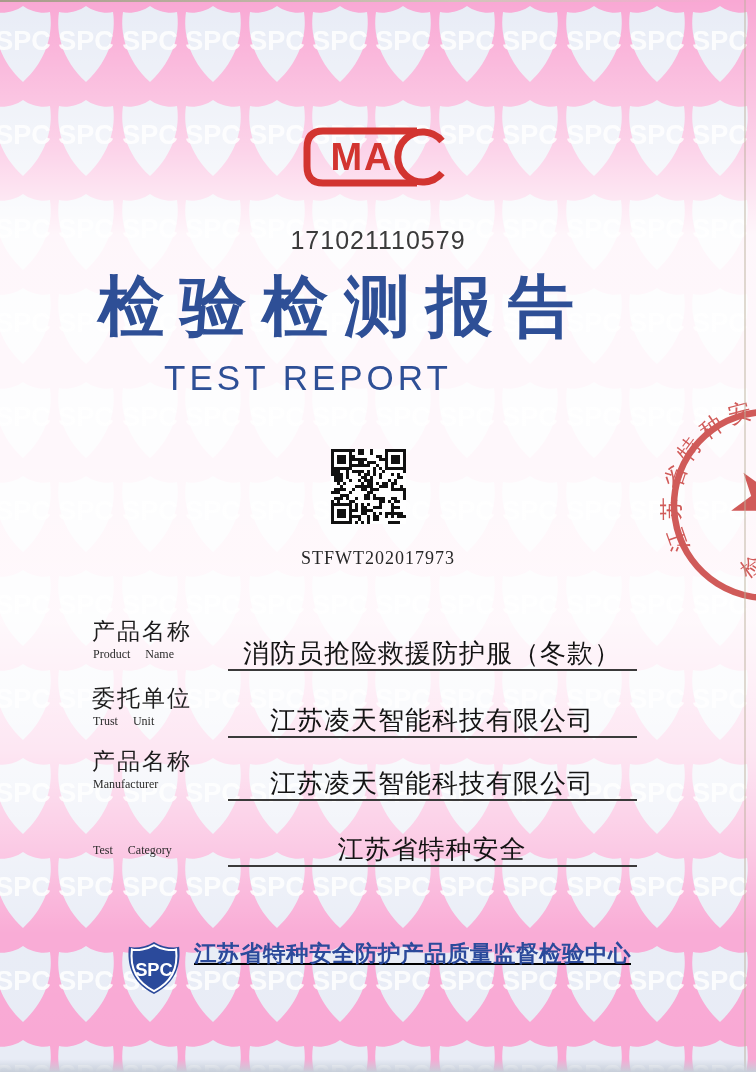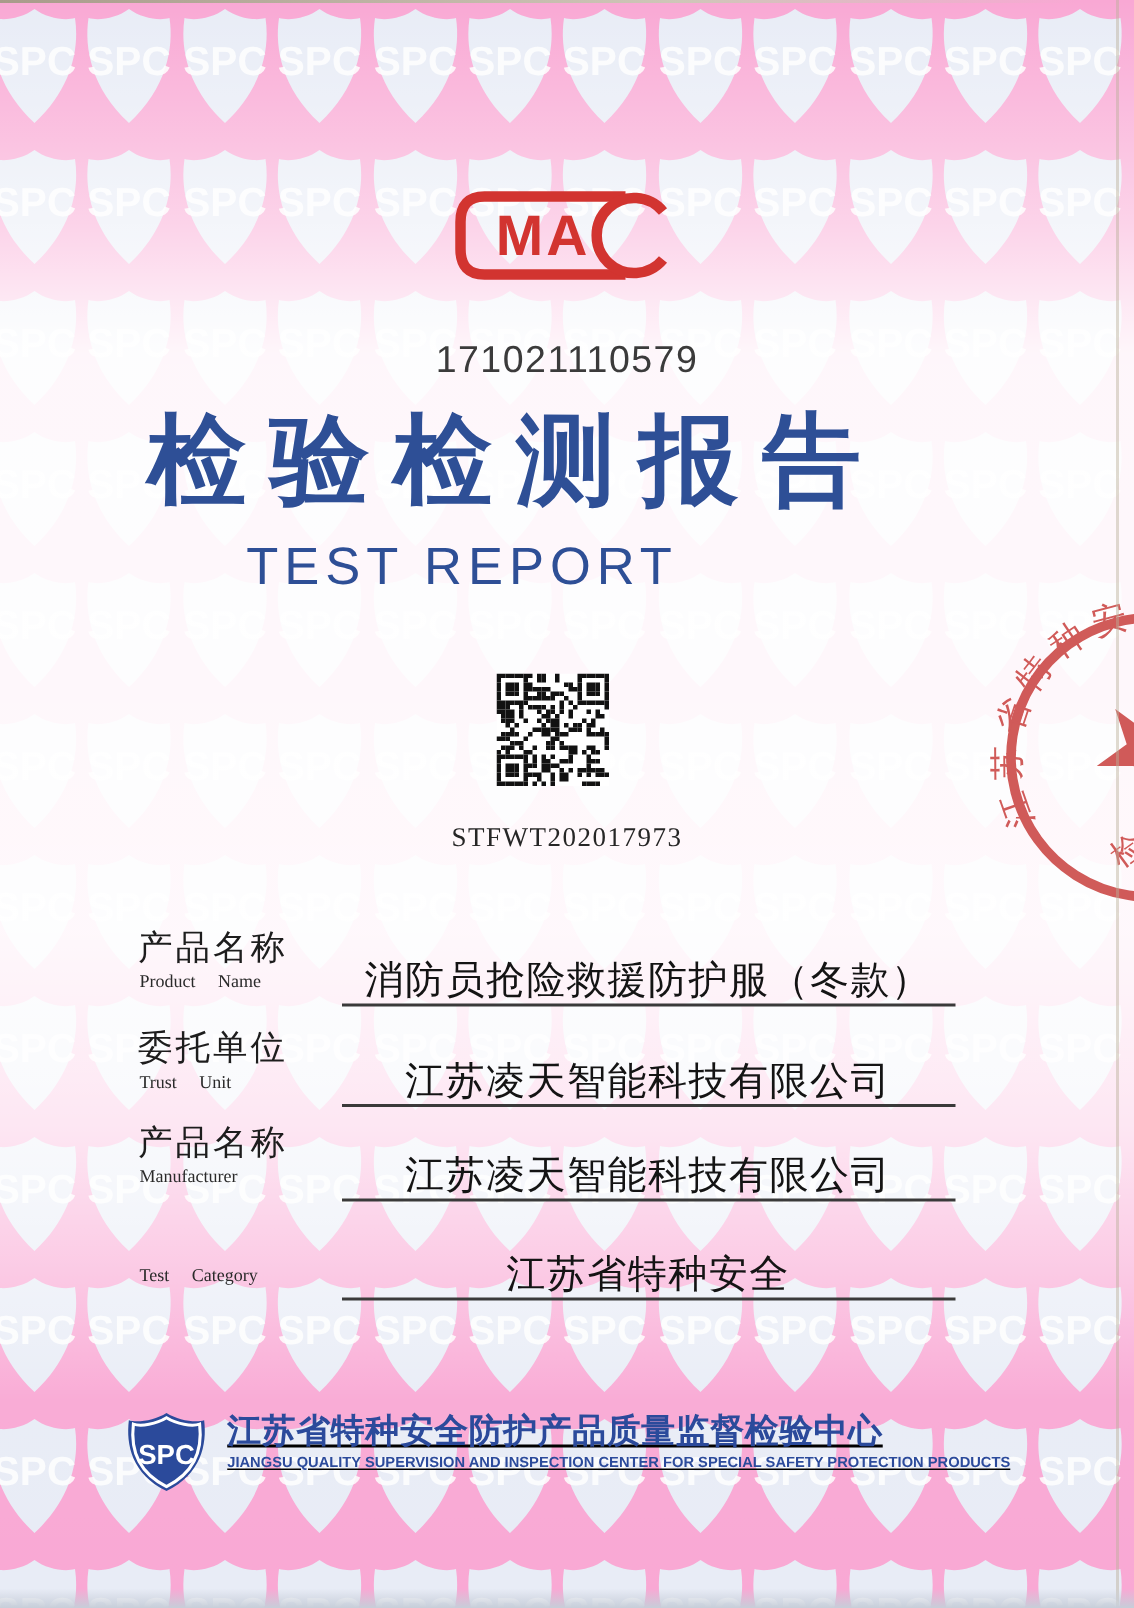--- a/index.html
+++ b/index.html
@@ -1038,21 +1038,20 @@
     <div class="footer">
       <svg width="58" height="56" viewBox="0 0 60 58">
         <path d="M30 2 C38 7 50 9 56 7 C58 24 54 44 30 56 C6 44 2 24 4 7 C10 9 22 7 30 2 Z" fill="var(--fblue)"></path>
         <g transform="translate(3.6,3.6) scale(0.88)">
           <path d="M30 2 C38 7 50 9 56 7 C58 24 54 44 30 56 C6 44 2 24 4 7 C10 9 22 7 30 2 Z" fill="none" stroke="#ffffff" stroke-width="2.4"></path>
         </g>
         <text x="30" y="37" text-anchor="middle" font-size="19" font-weight="bold" font-family="Liberation Sans, DejaVu Sans, sans-serif" fill="#ffffff">SPC</text>
       </svg>
       <div class="f-textcol">
         <div class="org-cn">江苏省特种安全防护产品质量监督检验中心</div>
-        <div class="org-en">JIANGSU QUALITY SUPERVISION AND INSPECTION CENTER FOR SPECIAL SAFETY PROTECTION PRODUCTS</div>
       </div>
     </div>
 
   </div>
 
   <svg class="stamp" width="240" height="240" viewBox="0 0 240 240">
     <g transform="rotate(-36 120 110)" fill="var(--stamp)">
       <circle cx="120" cy="110" r="93" fill="none" stroke="var(--stamp)" stroke-width="6.5"></circle>
       <polygon transform="translate(120,104)" points="0,-34 7.6,-10.5 32.3,-10.5 12.4,4 20,27.5 0,13 -20,27.5 -12.4,4 -32.3,-10.5 -7.6,-10.5"></polygon>
       <path id="stampArc" d="M32 110 A88 88 0 0 1 208 110" fill="none"></path>

